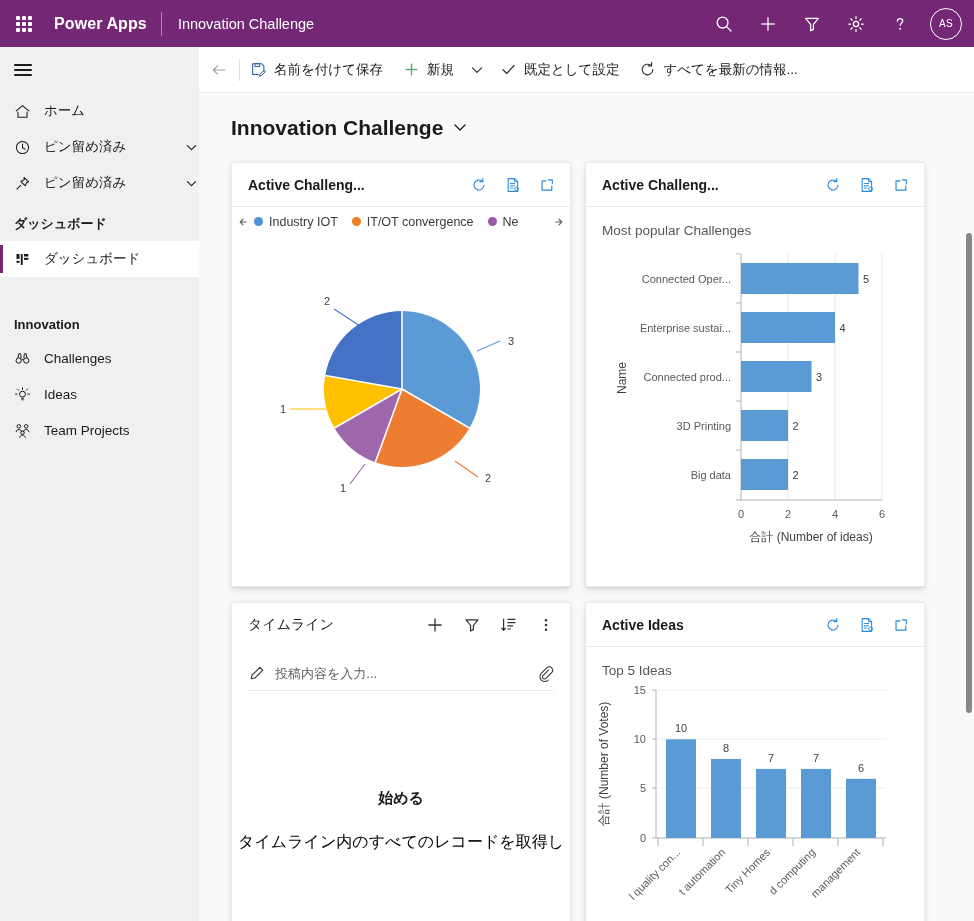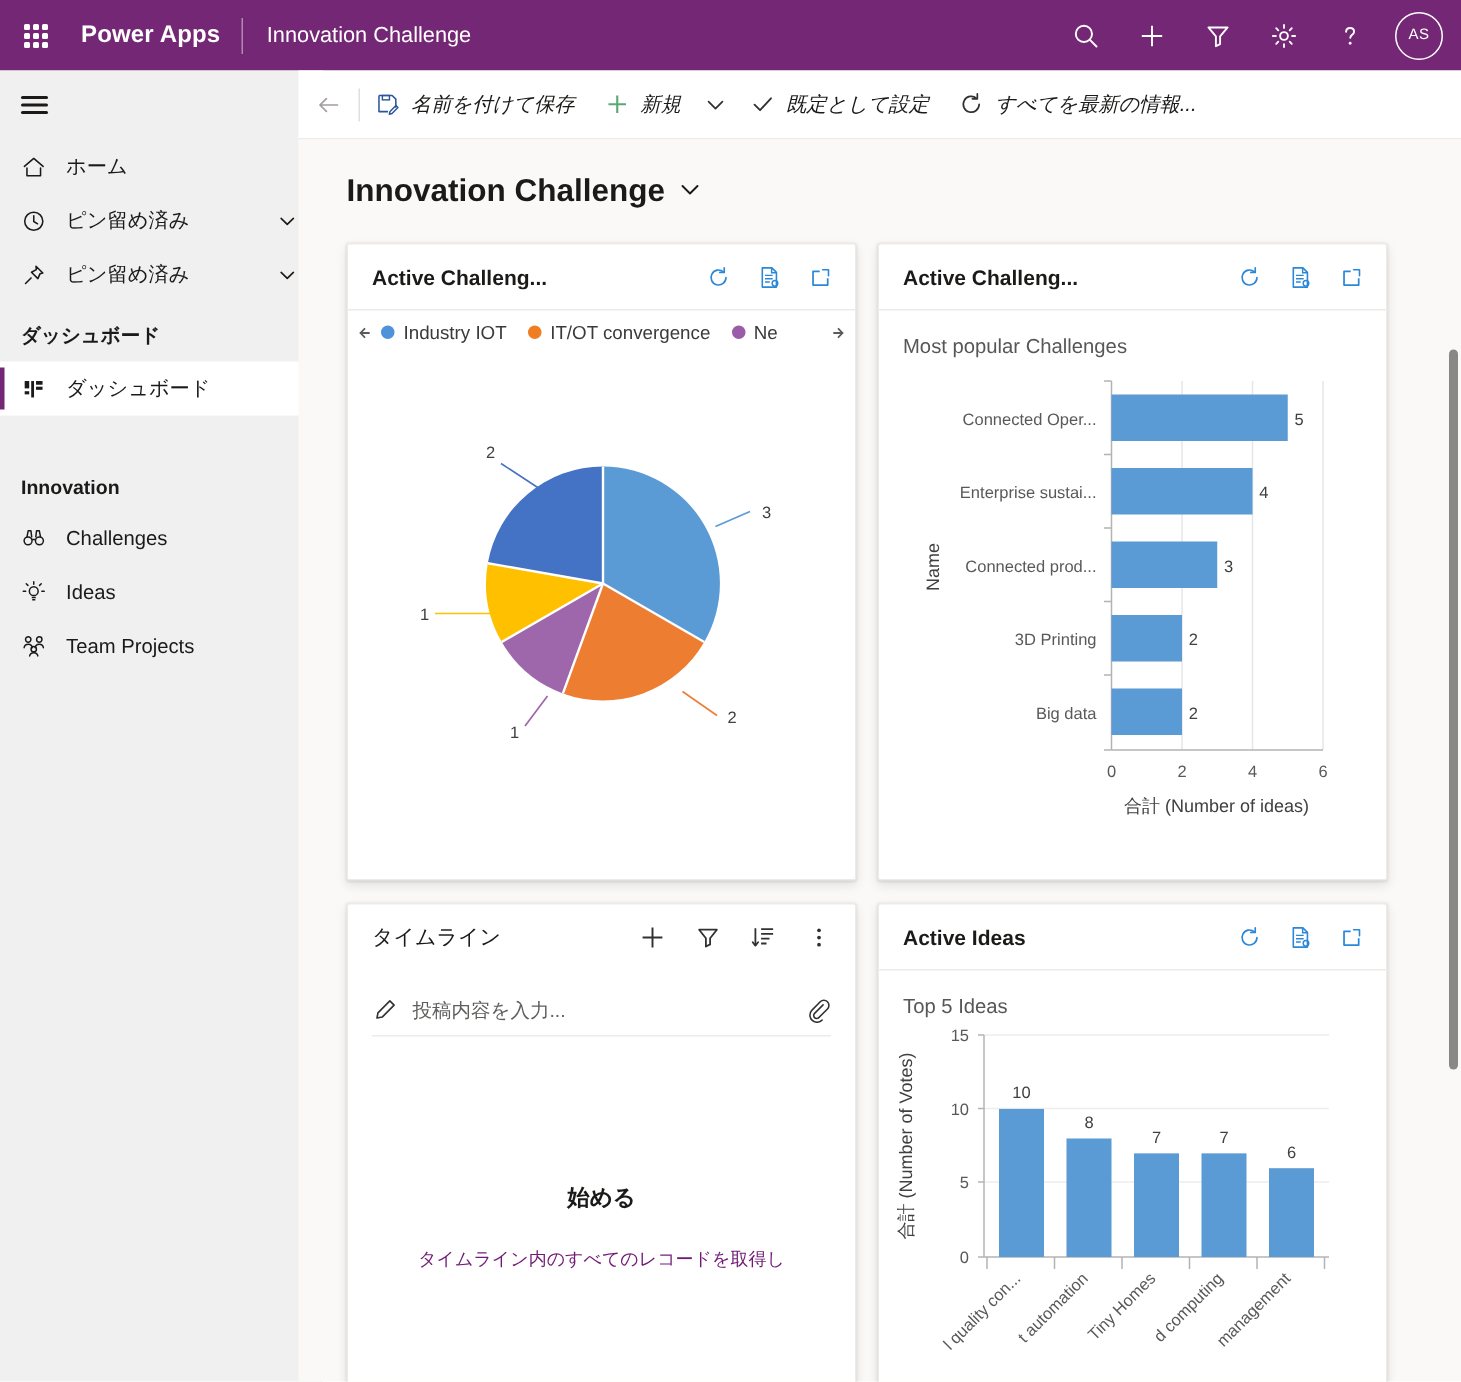--- a/index.html
+++ b/index.html
@@ -93,21 +93,21 @@
     width: 775px; height: 46px;
     background: #ffffff;
     display: flex; align-items: center;
     border-bottom: 1px solid #edebe9;
   }
   .back-btn { width: 40px; height: 46px; display:flex; align-items:center; justify-content:center; cursor:pointer; }
   .cmd-sep { width:1px; height:22px; background:#e1dfdd; }
   .cmd-btn {
     display:flex; align-items:center; gap:7px;
     height: 46px; padding: 0 10px; cursor:pointer;
-    font-size: 13.5px; color:#1b1a19; white-space:nowrap;font-style:italic;
+    font-size: 13.5px; color:#1b1a19; white-space:nowrap;
   }
   .cmd-caret { width: 26px; height:46px; display:flex;align-items:center;justify-content:center;cursor:pointer;}
 
   
   .main {
     position: absolute; top: 93px; left: 199px;
     width: 775px; height: 828px;
     background: #faf9f8;
     overflow: hidden;
   }
@@ -169,21 +169,21 @@
     display:flex; align-items:center; gap:8px; padding: 0 9px;
   }
   .tl-search span { font-size:13px; color:#605e5c;}
   .tl-post {
     margin: 10px 16px 0 16px; height:34px; display:flex; align-items:center; gap:10px;
     border-bottom:1px solid #edebe9;
   }
   .tl-post .ph { flex:1; font-size:13px; color:#605e5c;}
   .tl-empty { text-align:center; padding-top: 98px;}
   .tl-empty h4 { font-size:15px; color:#1b1a19; font-weight:bold;}
-  .tl-empty p { font-size:12px; color:#701a75; padding-top:22px; line-height:1.5;}
+  .tl-empty p { font-size:16px; color:#000000; padding-top:22px; line-height:1.5;}
 
   
   .chart-wrap { width:100%; }
   .axis-txt { font-family:"Liberation Sans", sans-serif; font-size:11px; fill:#595959; }
   .axis-title { font-family:"Liberation Sans", sans-serif; font-size:12px; fill:#404040; }
   .val-txt { font-family:"Liberation Sans", sans-serif; font-size:11px; fill:#404040; }
 
   
   .scroll-track {
     position:absolute; top:140px; right:0; width:9px; height:781px;

